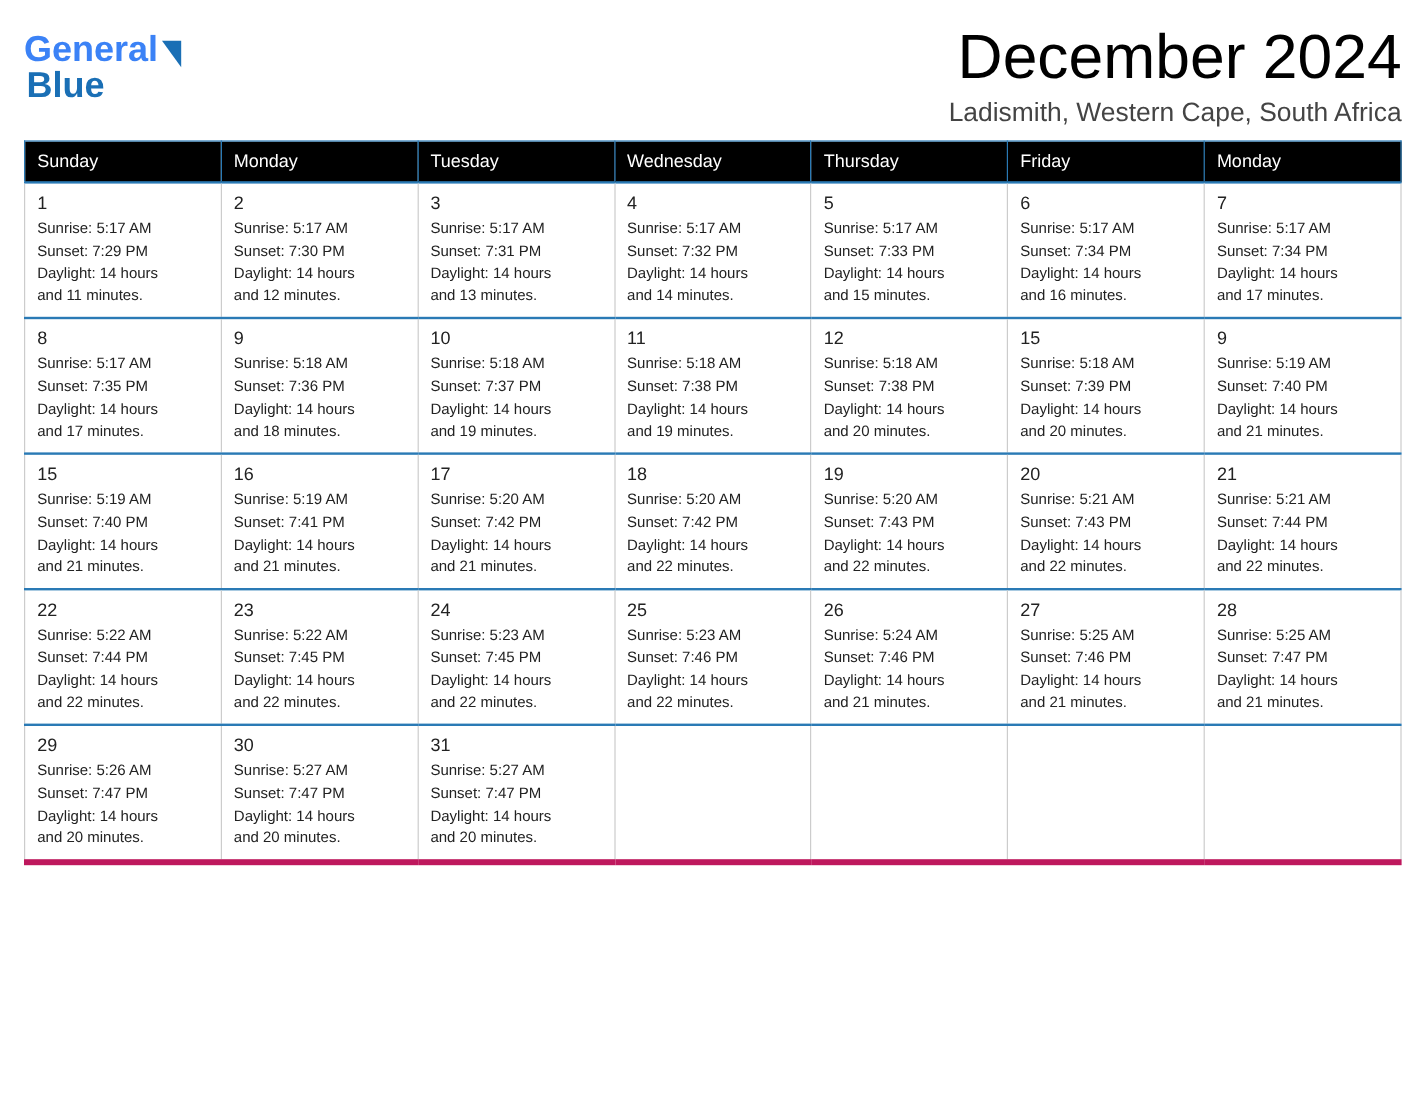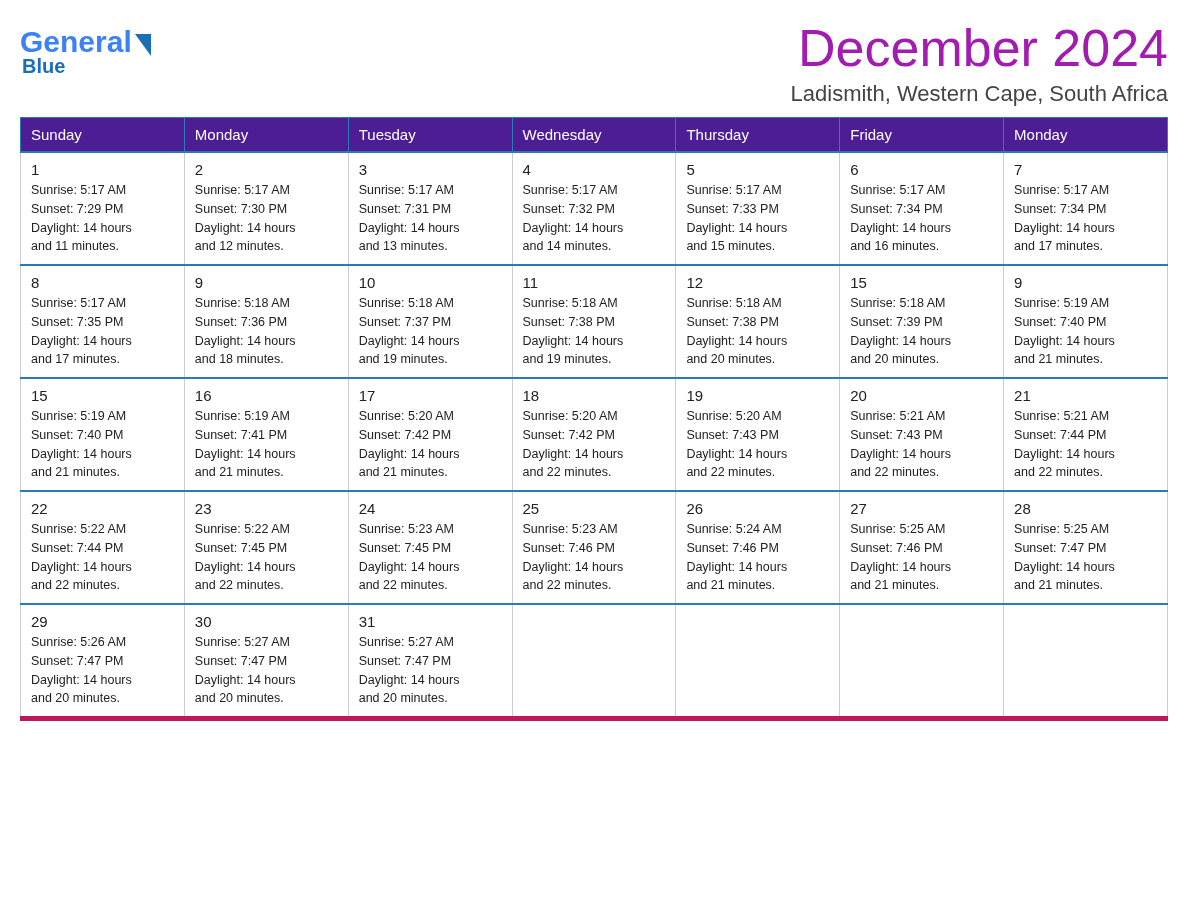--- a/index.html
+++ b/index.html
@@ -15,36 +15,36 @@
       justify-content: space-between;
       align-items: flex-start;
       margin-bottom: 10px;
     }
     .title-block {
       text-align: right;
     }
     .month-title {
       font-size: 52px;
       font-weight: normal;
-      color: #a21caf;
+      color: #000000;
       line-height: 1.1;
       text-align: right;
     }
     .location-title {
       font-size: 22px;
       color: #444;
       margin-top: 4px;
     }
     .calendar {
       width: 100%;
       border-collapse: collapse;
       margin-top: 10px;
     }
     .calendar th {
-      background-color: #4c1d95;
+      background-color: #000000;
       color: #fff;
       padding: 8px 10px;
       text-align: left;
       font-size: 15px;
       font-weight: normal;
       border: 1px solid #2a7ab5;
     }
     .calendar td {
       vertical-align: top;
       padding: 8px 10px;
@@ -94,21 +94,21 @@
       height: 0;
       border-left: 16px solid transparent;
       border-bottom: 0px solid transparent;
       border-top: 22px solid #1a6fb5;
       display: inline-block;
       margin-left: 3px;
       position: relative;
       top: 3px;
     }
     .logo-bottom-row {
-      font-size: 20px;
+      font-size: 30px;
       font-weight: bold;
       color: #1a6fb5;
       margin-left: 2px;
       margin-top: -4px;
     }
   </style>
 </head>
 <body>
 
 <div class="header">

